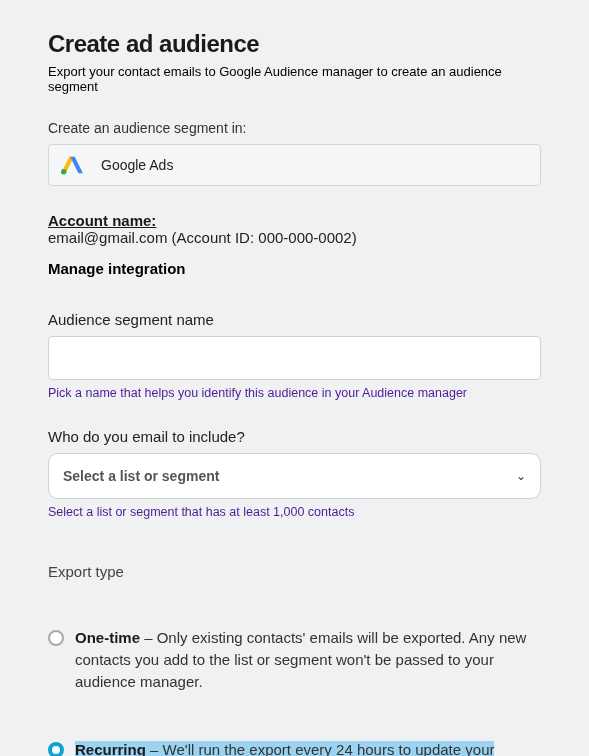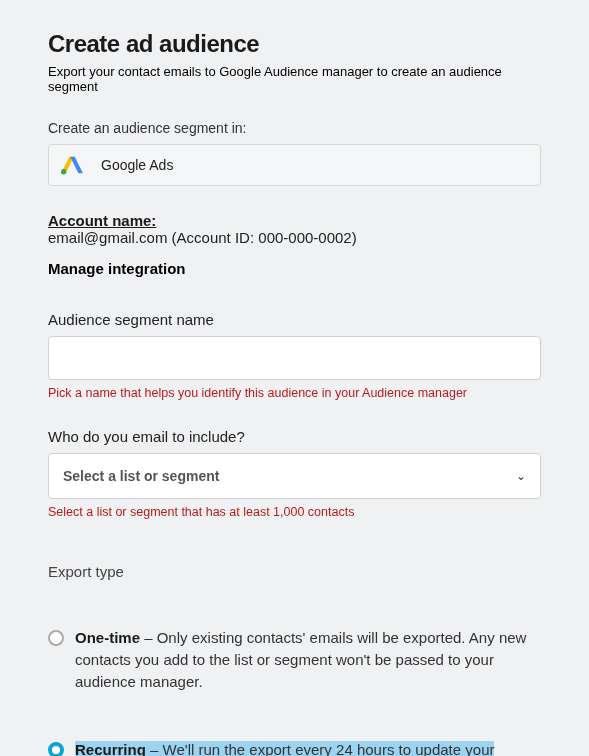--- a/index.html
+++ b/index.html
@@ -75,28 +75,28 @@
       height: 44px;
       border: 1px solid #d0d0d0;
       border-radius: 4px;
       background: #fff;
       padding: 0 12px;
       font-size: 14px;
       margin-bottom: 6px;
     }
     .hint {
       font-size: 12.5px;
-      color: #b91c1c;
+      color: #4c1d95;
       margin-bottom: 28px;
     }
     .select-box {
       width: 100%;
       height: 46px;
       border: 1px solid #d0d0d0;
-      border-radius: 4px;
+      border-radius: 10px;
       background: #fff;
       padding: 0 14px;
       display: flex;
       align-items: center;
       justify-content: space-between;
       cursor: pointer;
       margin-bottom: 6px;
     }
     .select-placeholder {
       font-size: 14px;

